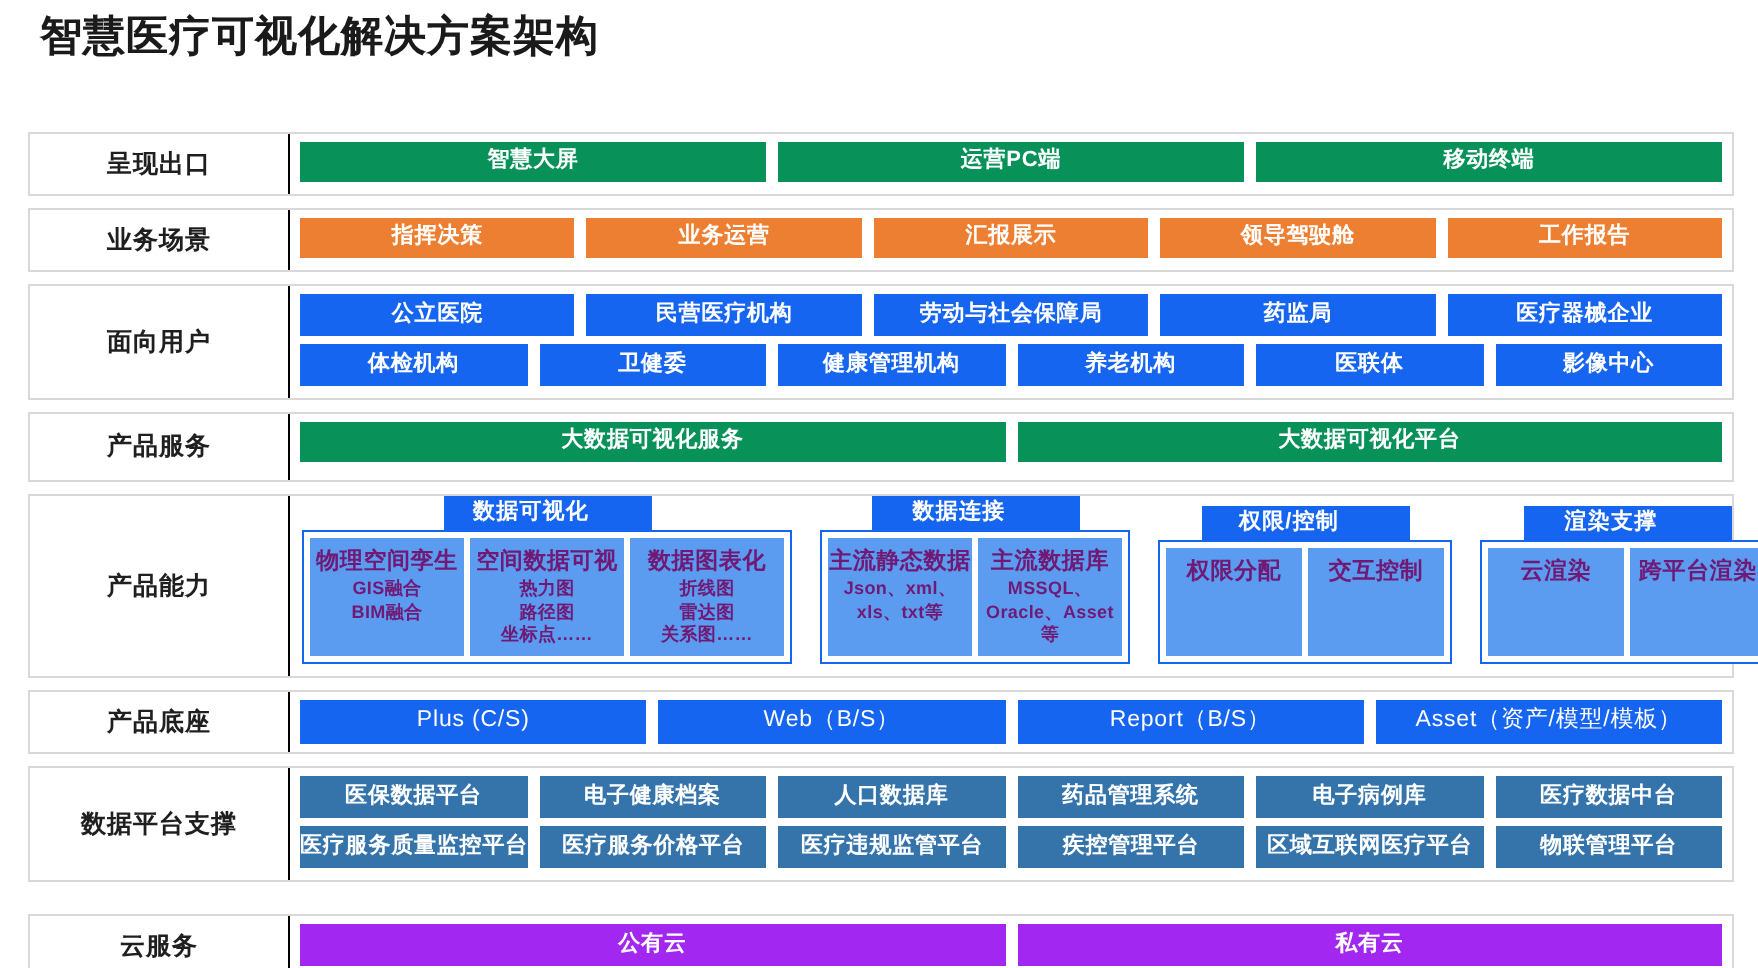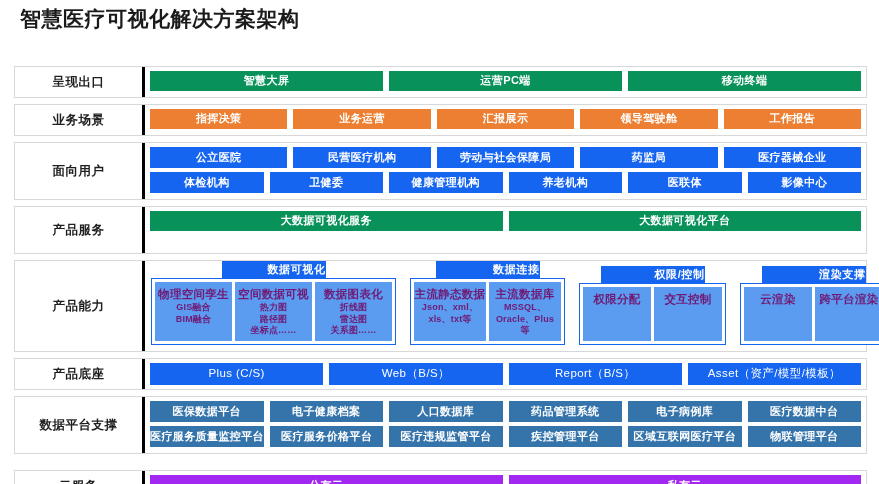--- a/index.html
+++ b/index.html
@@ -37,21 +37,21 @@
   
   .row {
     display: flex;
     align-items: stretch;
     border: 1px solid #d8d8d8;
     background: #ffffff;
     margin-bottom: 6px;
   }
   .row-label {
     flex: 0 0 130px;
-    border-right: 3px solid #000000;
+    border-right: 1px solid #000000;
     display: flex;
     align-items: center;
     justify-content: center;
     font-size: 12.5px;
     font-weight: bold;
     color: #1f1f1f;
     letter-spacing: 0.5px;
   }
   .row-body {
     flex: 1 1 auto;
@@ -82,21 +82,21 @@
   .row-output .cell { height: 20px; background: #089259; }
   .row-output { height: 32px; }
 
   .row-scene .cell { height: 20px; background: #ec7f31; }
   .row-scene { height: 32px; }
 
   .row-users .cell { height: 21px; background: #1565f0; }
   .row-users { height: 58px; }
 
   .row-service .cell { height: 20px; background: #089259; }
-  .row-service { height: 48px; }
+  .row-service { height: 35px; }
 
   .row-base .cell { height: 22px; background: #1565f0; font-weight: normal; font-size: 11.5px; }
   .row-base { height: 32px; }
 
   .row-data .cell { height: 21px; background: #3574ab; }
   .row-data { height: 58px; }
 
   .row-cloud .cell { height: 21px; background: #a227f0; }
   .row-cloud { height: 33px; margin-top: 16px; }
 
@@ -126,23 +126,23 @@
   .group-title {
     position: absolute;
     top: 0;
     left: 50%;
     transform: translateX(-50%);
     background: #1565f0;
     color: #fff;
     font-size: 11px;
     font-weight: bold;
     letter-spacing: 0.6px;
-    padding: 2px 0 2px 0;
+    padding: 2px 16px 2px 0;
     width: 104px;
-    text-align: right;
+    text-align: center;
     height: 17px;
     line-height: 13px;
     white-space: nowrap;
   }
   .group-box {
     border: 1.5px solid #1565f0;
     background: #ffffff;
     padding: 3px;
     display: flex;
     gap: 3px;
@@ -284,21 +284,21 @@
                 <div class="sub-title">主流静态数据</div>
                 <div class="sub-lines">
                   <div>Json、xml、</div>
                   <div>xls、txt等</div>
                 </div>
               </div>
               <div class="sub">
                 <div class="sub-title">主流数据库</div>
                 <div class="sub-lines">
                   <div>MSSQL、</div>
-                  <div>Oracle、Plus</div>
+                  <div>Oracle、Asset</div>
                   <div>等</div>
                 </div>
               </div>
             </div>
           </div>
 
           <div class="group w-perm">
             <div class="group-title">权限/控制</div>
             <div class="group-box">
               <div class="sub">

